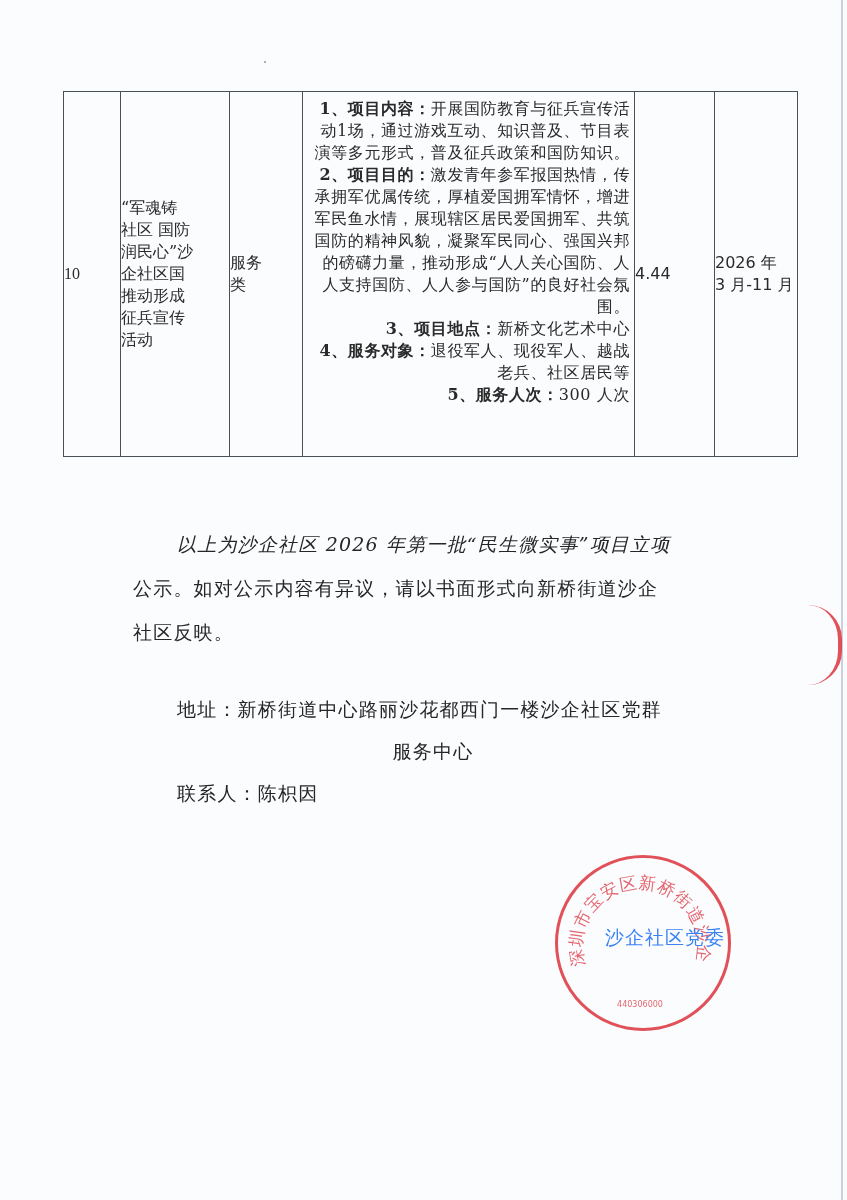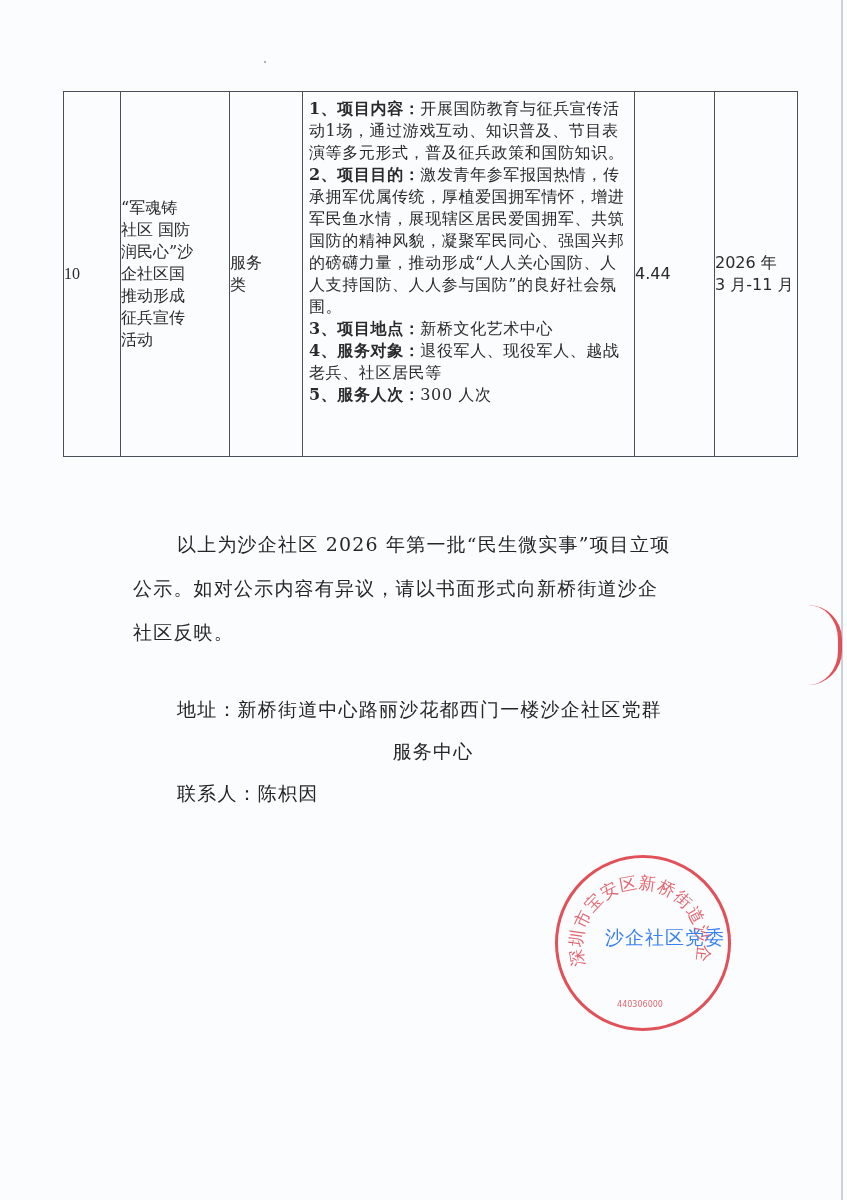--- a/index.html
+++ b/index.html
@@ -21,21 +21,21 @@
     border:1.5px solid #4a5058;
     text-align:left; vertical-align:middle;
     font-size:16px; line-height:22px; padding:0;
   }
   td.c-no { width:56px; font-family:"Liberation Serif",serif; font-size:17px; }
   td.c-name { width:108px; font-size:17px; line-height:27px; padding:0 6px; }
   td.c-type { width:72px; font-size:17px; line-height:24px; }
   td.c-content { width:321px; text-align:left !important; padding:0 4px 0 6px !important; font-size:15.5px; line-height:20.2px; vertical-align:top !important; padding-top:6px !important; }
   td.c-amount { width:79px; font-family:"DejaVu Sans",sans-serif; font-size:15px; }
   td.c-period { font-family:"DejaVu Sans",sans-serif; font-size:14.5px; line-height:20px; }
-  .ci { display:block; letter-spacing:0.6px; }
+  .ci { display:block; letter-spacing:0.6px;text-align:right; }
   .ci b { font-weight:bold; }
 
   .para {
     position:absolute; left:133px; width:600px;
     font-size:19px; letter-spacing:1.2px; color:#262626;
   }
   .indent { padding-left:44px; }
 
   .sign {
     position:absolute; left:545px; top:920px;
@@ -88,21 +88,21 @@
     <td class="c-amount">4.44</td>
     <td class="c-period">
       <div>2026 年</div>
       <div>3 月-11 月</div>
     </td>
   </tr>
 </tbody>
   </table>
 
 <div class="para" style="top:522px;">
-  <div class="indent" style="line-height:44px;">以上为沙企社区 2026 年第一批“民生微实事”项目立项</div>
+  <div class="indent" style="line-height:44px;font-style:italic;">以上为沙企社区 2026 年第一批“民生微实事”项目立项</div>
   <div style="line-height:44px;">公示。如对公示内容有异议，请以书面形式向新桥街道沙企</div>
   <div style="line-height:44px;">社区反映。</div>
 </div>
 
 <div class="para" style="top:688px;">
   <div class="indent" style="line-height:42px;">地址：新桥街道中心路丽沙花都西门一楼沙企社区党群</div>
   <div style="line-height:42px;text-align:center;">服务中心</div>
   <div class="indent" style="line-height:42px;">联系人：陈枳因</div>
 </div>
 

